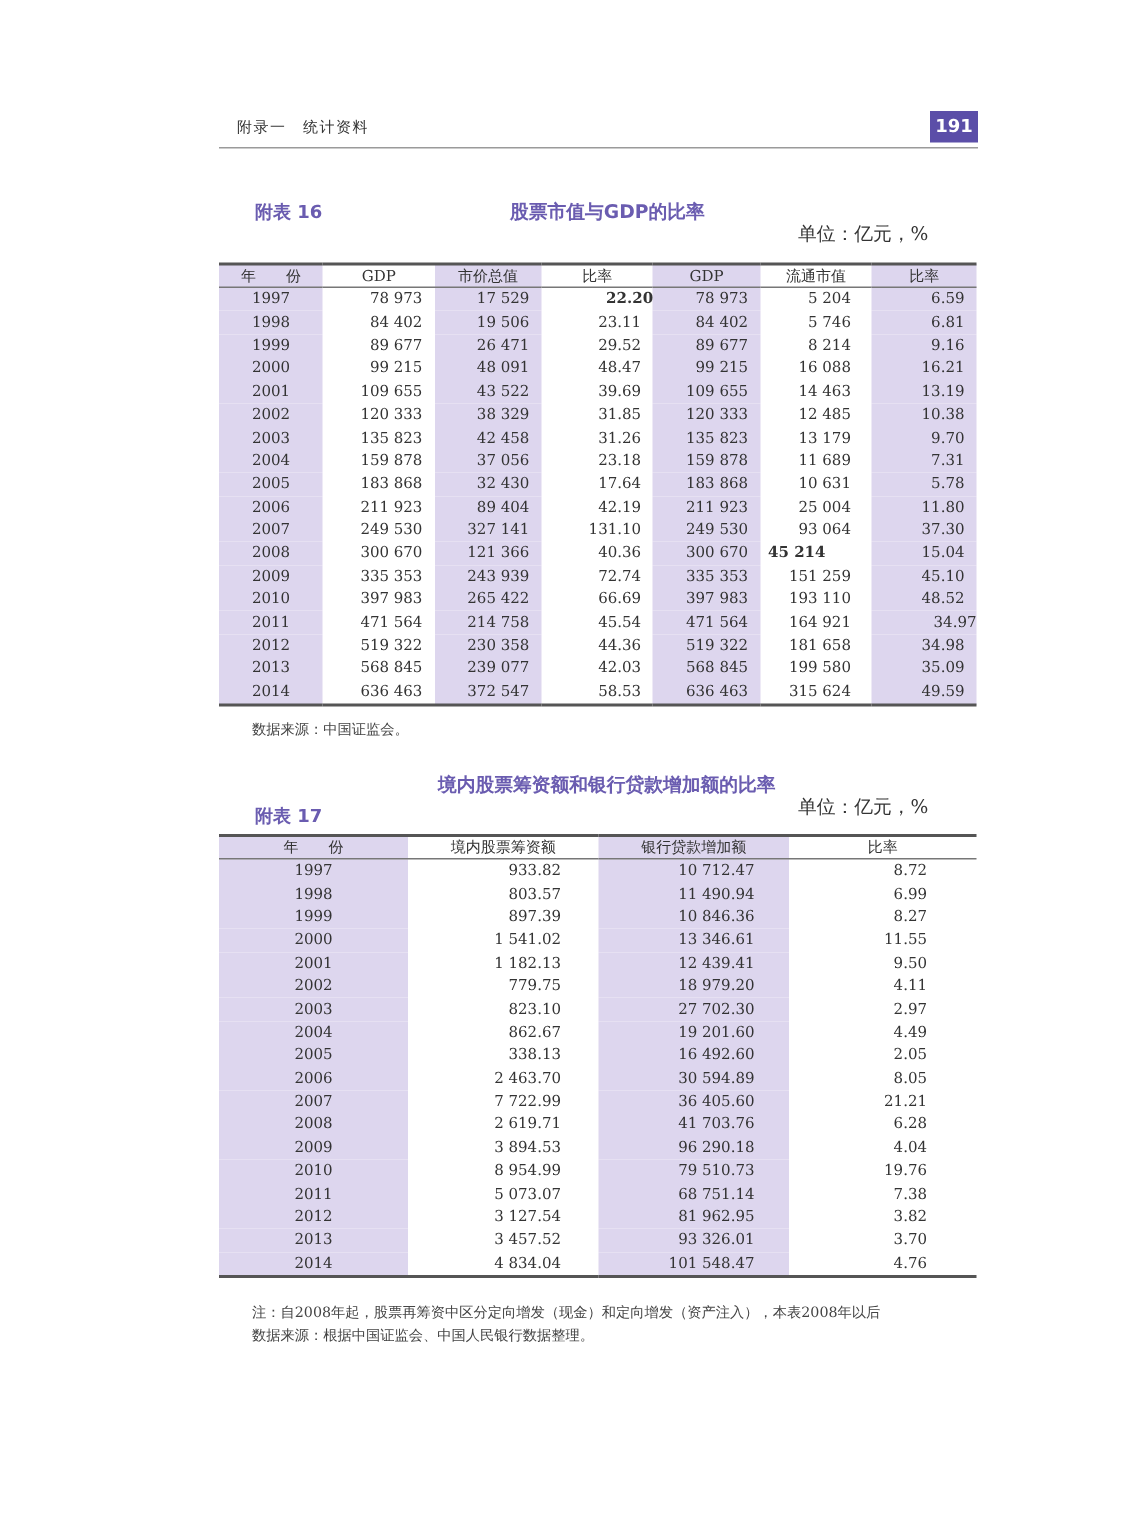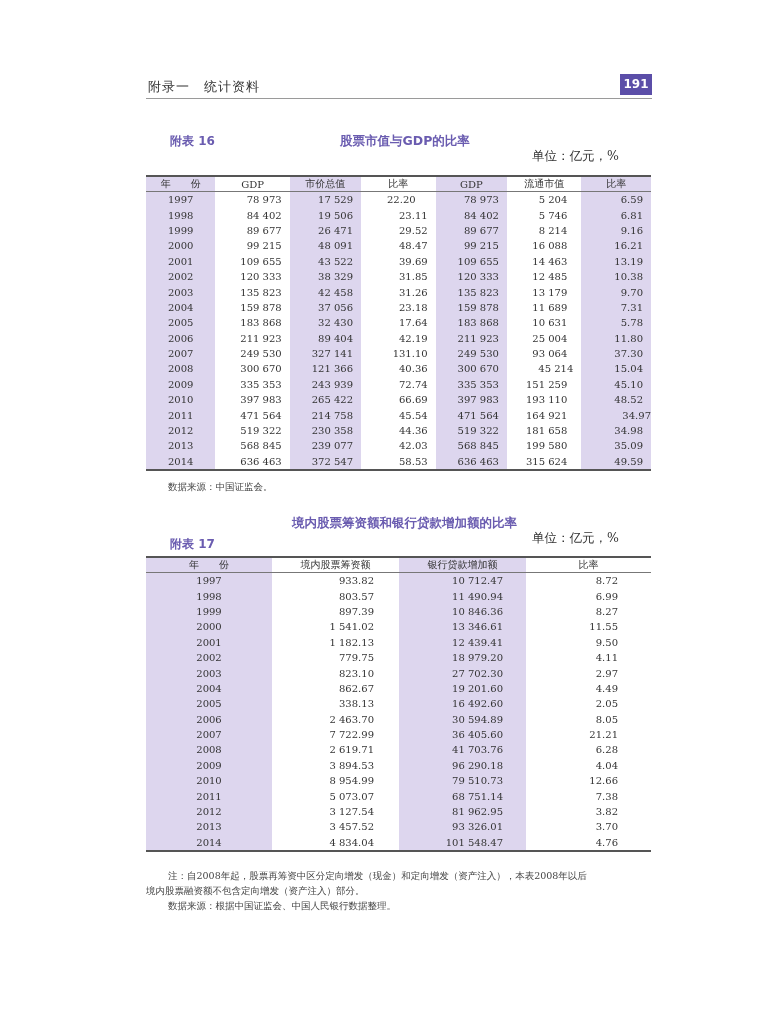--- a/index.html
+++ b/index.html
@@ -6,21 +6,21 @@
   body {
     width: 760px; height: 1024px; background: #ffffff; position: relative;
     font-family: "DejaVu Serif", "Liberation Serif", serif; color: #2a2a2a;
     overflow: hidden;
   }
   .page-header {
     position: absolute; left: 146px; top: 76px; width: 506px; height: 22px;
     border-bottom: 1px solid #9a9a9a;
   }
   .header-title {
-    position: absolute; left: 2px; top: 2px; font-size: 13px; color: #333;
+    position: absolute; left: 12px; top: 2px; font-size: 10px; color: #333;
     letter-spacing: 1px;
   }
   .page-number {
     position: absolute; right: 0px; top: -2px; width: 32px; height: 21px;
     background: #5b4ea8; color: #fff; font-family: "DejaVu Sans", sans-serif;
     font-weight: bold; font-size: 12px; text-align: center; line-height: 21px;
   }
   .table-label {
     position: absolute; font-family: "DejaVu Sans", sans-serif; font-size: 12px;
     color: #6a5cb0; font-weight: bold;
@@ -80,21 +80,21 @@
       <th class="shade">GDP</th>
       <th>流通市值</th>
       <th class="shade">比率</th>
     </tr>
   </thead>
   <tbody id="t16-body">
       <tr>
         <td class="c shade">1997</td>
         <td class="r" style="padding-right: 8px;">78 973</td>
         <td class="r shade" style="padding-right: 8px;">17 529</td>
-        <td class="r" style="padding-right: 20px;">22.20</td>
+        <td class="r" style="padding-right: 0; font-weight: bold;">22.20</td>
         <td class="r shade" style="padding-right: 8px;">78 973</td>
         <td class="r" style="padding-right: 14px;">5 204</td>
         <td class="r shade" style="padding-right: 8px;">6.59</td>
       </tr>
       <tr>
         <td class="c shade">1998</td>
         <td class="r" style="padding-right: 8px;">84 402</td>
         <td class="r shade" style="padding-right: 8px;">19 506</td>
         <td class="r" style="padding-right: 8px;">23.11</td>
         <td class="r shade" style="padding-right: 8px;">84 402</td>
@@ -181,21 +181,21 @@
         <td class="r shade" style="padding-right: 8px;">249 530</td>
         <td class="r" style="padding-right: 14px;">93 064</td>
         <td class="r shade" style="padding-right: 8px;">37.30</td>
       </tr>
       <tr>
         <td class="c shade">2008</td>
         <td class="r" style="padding-right: 8px;">300 670</td>
         <td class="r shade" style="padding-right: 8px;">121 366</td>
         <td class="r" style="padding-right: 8px;">40.36</td>
         <td class="r shade" style="padding-right: 8px;">300 670</td>
-        <td class="r" style="padding-right: 8px;">45 214</td>
+        <td class="r" style="padding-right: 31px; font-weight: bold;">45 214</td>
         <td class="r shade" style="padding-right: 8px;">15.04</td>
       </tr>
       <tr>
         <td class="c shade">2009</td>
         <td class="r" style="padding-right: 8px;">335 353</td>
         <td class="r shade" style="padding-right: 8px;">243 939</td>
         <td class="r" style="padding-right: 8px;">72.74</td>
         <td class="r shade" style="padding-right: 8px;">335 353</td>
         <td class="r" style="padding-right: 14px;">151 259</td>
         <td class="r shade" style="padding-right: 8px;">45.10</td>
@@ -345,21 +345,21 @@
       <tr>
         <td class="c shade">2009</td>
         <td class="r" style="padding-right: 25px;">3 894.53</td>
         <td class="r shade" style="padding-right: 23px;">96 290.18</td>
         <td class="r" style="padding-right: 33px;">4.04</td>
       </tr>
       <tr>
         <td class="c shade">2010</td>
         <td class="r" style="padding-right: 25px;">8 954.99</td>
         <td class="r shade" style="padding-right: 23px;">79 510.73</td>
-        <td class="r" style="padding-right: 33px;">12.66</td>
+        <td class="r" style="padding-right: 33px;">19.76</td>
       </tr>
       <tr>
         <td class="c shade">2011</td>
         <td class="r" style="padding-right: 25px;">5 073.07</td>
         <td class="r shade" style="padding-right: 23px;">68 751.14</td>
         <td class="r" style="padding-right: 33px;">7.38</td>
       </tr>
       <tr>
         <td class="c shade">2012</td>
         <td class="r" style="padding-right: 25px;">3 127.54</td>
@@ -376,15 +376,14 @@
         <td class="c shade">2014</td>
         <td class="r" style="padding-right: 25px;">4 834.04</td>
         <td class="r shade" style="padding-right: 23px;">101 548.47</td>
         <td class="r" style="padding-right: 33px;">4.76</td>
       </tr>
     </tbody>
 </table>
 
 <div class="note" style="left:146px; top:868px; width:510px;">
   <div style="padding-left:22px;">注：自2008年起，股票再筹资中区分定向增发（现金）和定向增发（资产注入），本表2008年以后</div>
-  <div>境内股票融资额不包含定向增发（资产注入）部分。</div>
   <div style="padding-left:22px;">数据来源：根据中国证监会、中国人民银行数据整理。</div>
 </div>
 
 </body></html>

